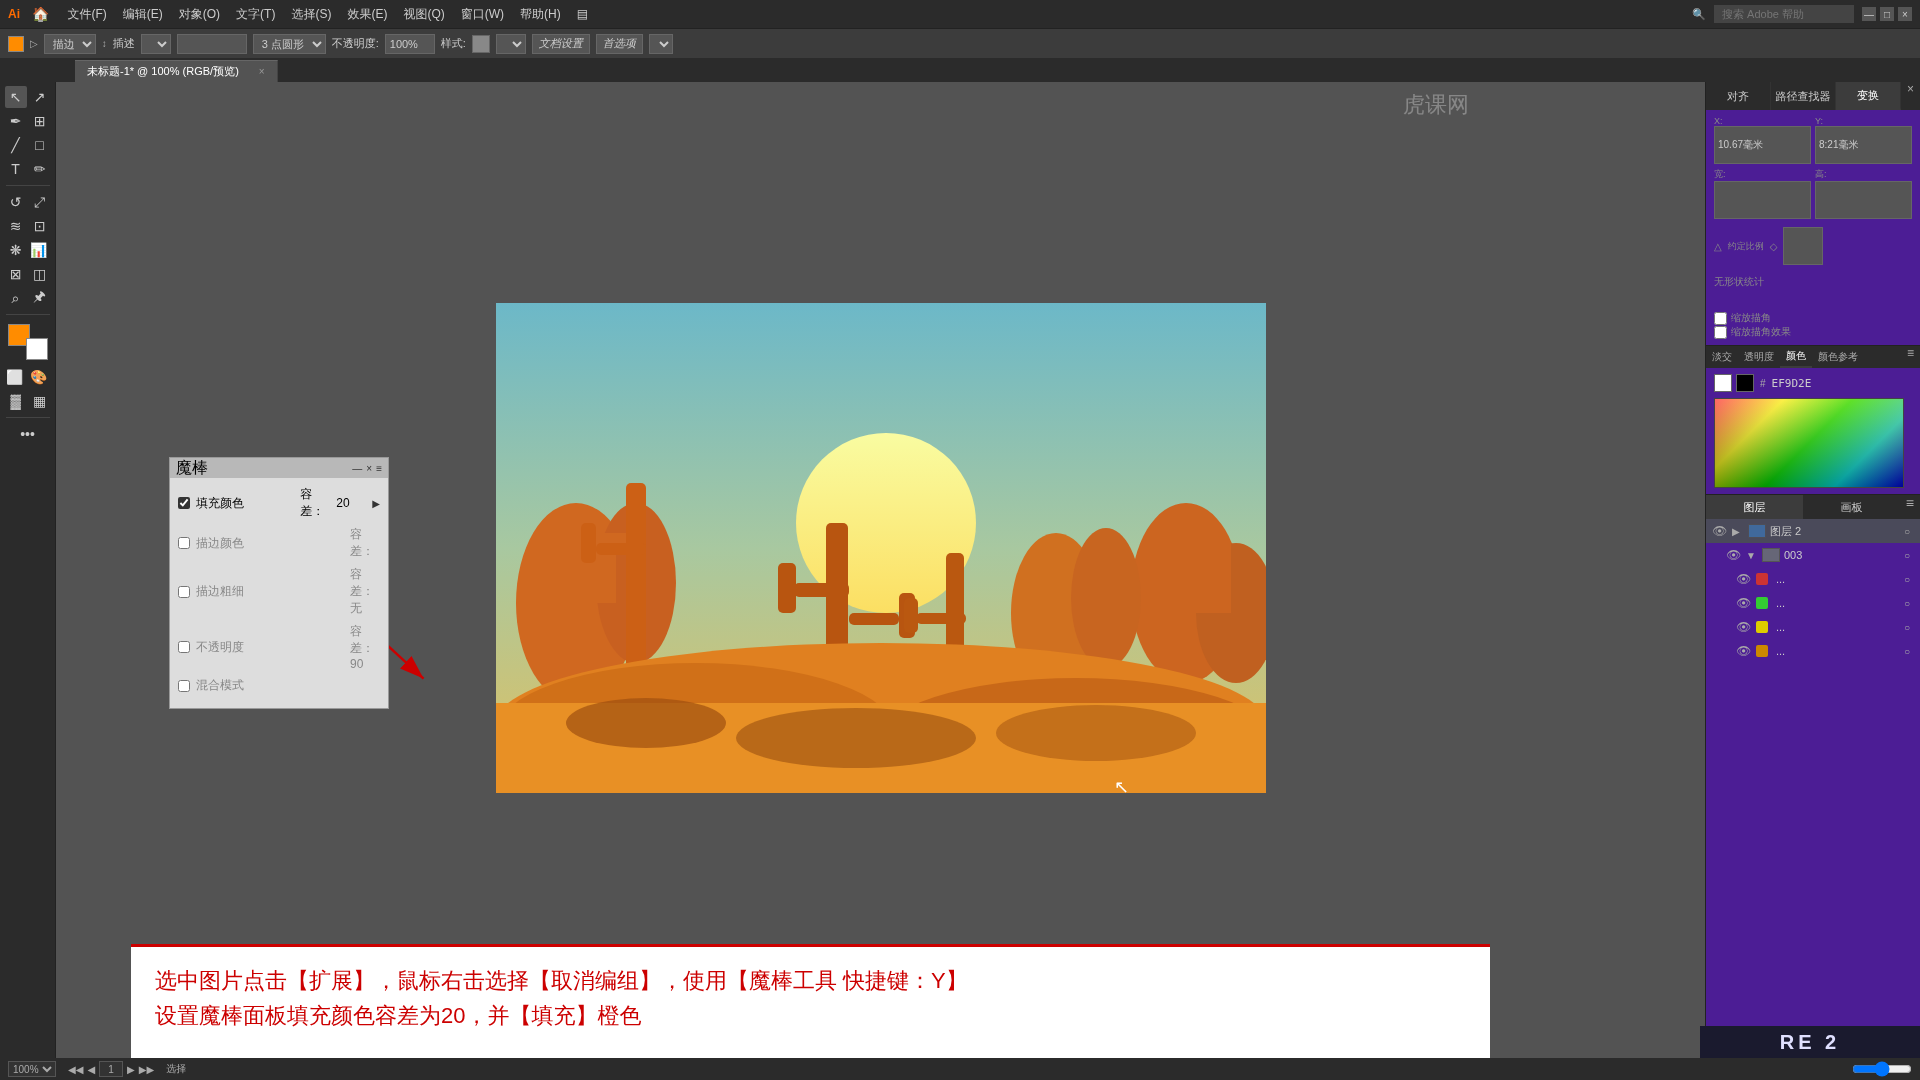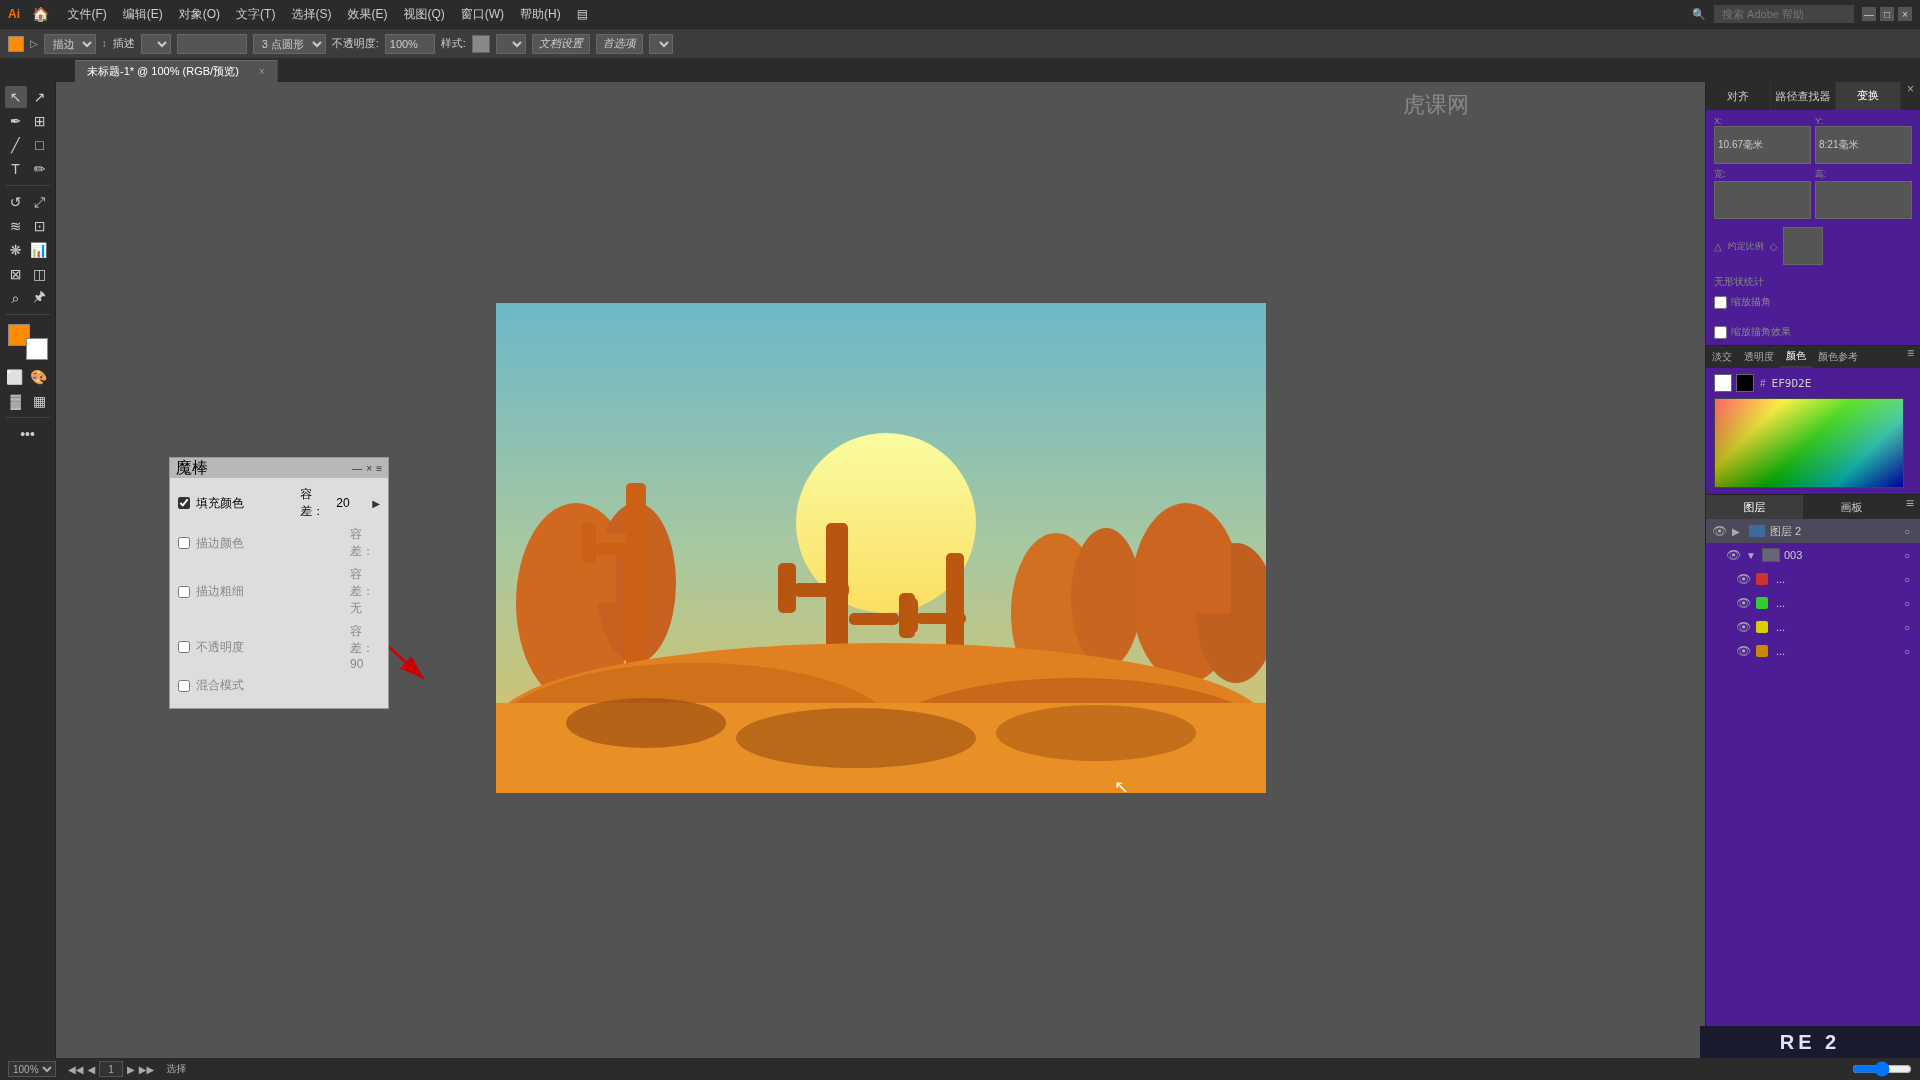--- a/index.html
+++ b/index.html
@@ -385,20 +385,24 @@
         <marker id="arrowhead" markerWidth="10" markerHeight="7" refX="10" refY="3.5" orient="auto">
           <polygon points="0 0, 10 3.5, 0 7" fill="#cc0000"></polygon>
         </marker>
       </defs>
 
       <line x1="210" y1="430" x2="210" y2="575" stroke="#cc0000" stroke-width="2.5" marker-end="url(#arrowhead)"></line>
 
       <line x1="250" y1="480" x2="380" y2="600" stroke="#cc0000" stroke-width="2.5" marker-end="url(#arrowhead)"></line>
     </svg>
 
+    <div class="instruction-box">
+      <div class="instruction-text">选中图片点击【扩展】，鼠标右击选择【取消编组】，使用【魔棒工具 快捷键：Y】</div>
+      <div class="instruction-text">设置魔棒面板填充颜色容差为20，并【填充】橙色</div>
+    </div>
 
   </div>
 
   <div class="right-panel">
 
     <div class="right-tabs">
       <div class="right-tab">对齐</div>
       <div class="right-tab">路径查找器</div>
       <div class="right-tab active">变换</div>
       <div style="margin-left:auto;padding:0 6px;color:#aaa;font-size:12px;cursor:pointer;">×</div>
@@ -426,21 +430,21 @@
       <div style="margin-top:8px; display:flex; gap:6px; align-items:center;">
         <span style="font-size:10px;color:#888;">△</span>
         <span style="font-size:9px;color:#888;">约定比例</span>
         <span style="font-size:10px;color:#888;">◇</span>
         <input class="transform-input" style="width: 40px;">
       </div>
       <div style="margin-top:6px;">
         <span style="font-size:10px;color:#888;">无形状统计</span>
       </div>
 
-      <div style="margin-top:6px;display:flex;flex-direction:column;gap:16px;">
+      <div style="margin-top:22px;display:flex;flex-direction:column;gap:0;">
         <label style="font-size:10px;color:#888;display:flex;align-items:center;gap:4px;">
           <input type="checkbox" style=""> 缩放描角
         </label>
         <label style="font-size:10px;color:#888;display:flex;align-items:center;gap:4px;">
           <input type="checkbox" style=""> 缩放描角效果
         </label>
       </div>
     </div>
 
     <div style="height:1px;background:#222;"></div>

